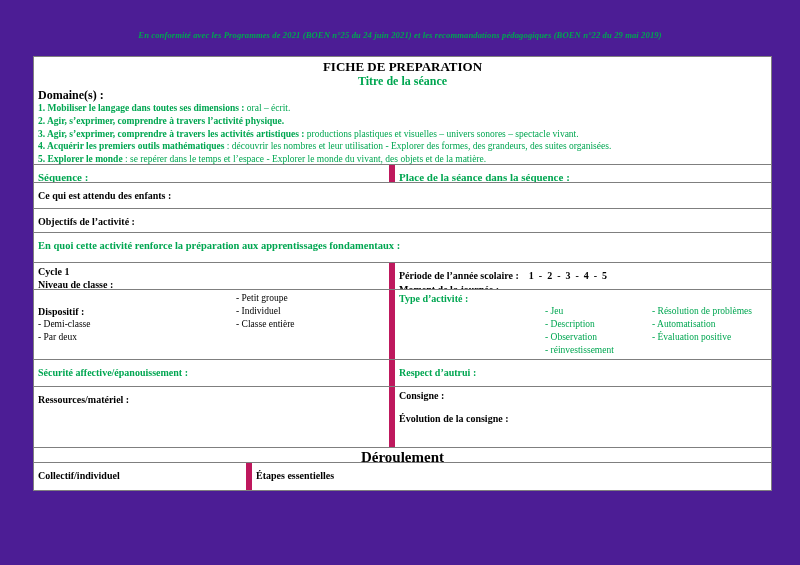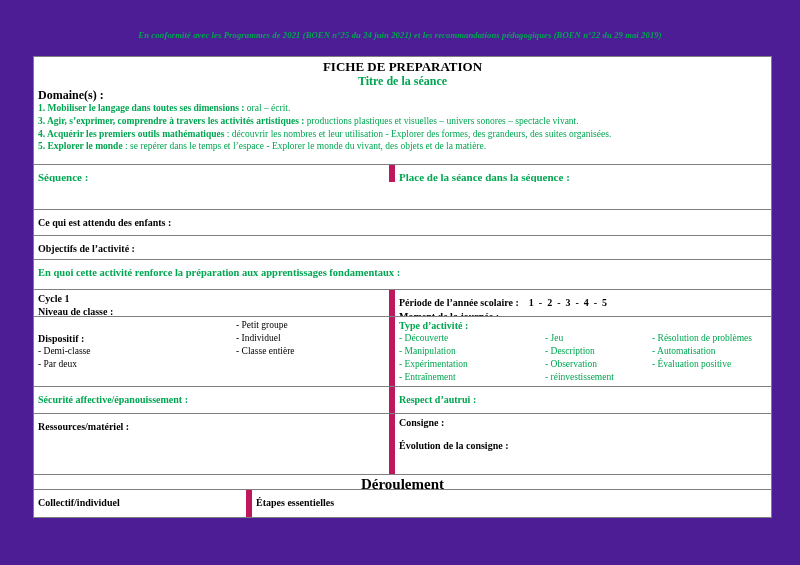--- a/index.html
+++ b/index.html
@@ -28,21 +28,21 @@
   
   .r1 { height:107px; padding-top:2px; }
   .doc-title { text-align:center; font-size:13px; font-weight:bold; line-height:15px; }
   .doc-subtitle { text-align:center; font-size:12px; font-weight:bold; color:#00A651; line-height:14px; }
   .domains-label { font-size:12px; font-weight:bold; line-height:14px; padding-left:4px; }
   .dom-line { font-size:9.5px; line-height:12.8px; color:#00A651; padding-left:4px; white-space:nowrap; }
   .dom-line .b { font-weight:bold; }
 
   .r2 { height:18px; }
   .green-head { color:#00A651; font-weight:bold; font-size:11px; line-height:15px; }
-  .r3 { height:26px;margin-top:27px; }
+  .r3 { height:26px; }
   .r4 { height:24px; }
   .r5 { height:30px; }
   .label { font-weight:bold; font-size:10px; line-height:13px; }
   .green-label { color:#00A651; font-weight:bold; font-size:10px; line-height:13px; }
   .green-big { color:#00A651; font-weight:bold; font-size:10.5px; line-height:14px; padding-top:2px; }
   .r6 { height:27px; }
   .periode-vals { font-weight:bold; font-size:10px; white-space:pre; margin-left:10px; }
 
   .r7 { height:70px; }
   .opt { font-size:9.5px; line-height:13px; white-space:nowrap; }
@@ -71,20 +71,21 @@
 
   <div class="banner">En conformité avec les Programmes de 2021 (BOEN n°25 du 24 juin 2021) et les recommandations pédagogiques (BOEN n°22 du 29 mai 2019)</div>
 
   <div class="sheet">
 
     <div class="row r1">
       <div class="doc-title">FICHE DE PREPARATION</div>
       <div class="doc-subtitle">Titre de la séance</div>
       <div class="domains-label">Domaine(s) :</div>
       <div class="dom-line"><span class="b">1. Mobiliser le langage dans toutes ses dimensions :</span><span> oral – écrit.</span></div>
+      <div class="dom-line"><span class="b">2. Agir, s’exprimer, comprendre à travers l’activité physique.</span><span></span></div>
       <div class="dom-line"><span class="b">3. Agir, s’exprimer, comprendre à travers les activités artistiques :</span><span> productions plastiques et visuelles – univers sonores – spectacle vivant.</span></div>
       <div class="dom-line"><span class="b">4. Acquérir les premiers outils mathématiques</span><span> : découvrir les nombres et leur utilisation - Explorer des formes, des grandeurs, des suites organisées.</span></div>
       <div class="dom-line"><span class="b">5. Explorer le monde</span><span> : se repérer dans le temps et l’espace - Explorer le monde du vivant, des objets et de la matière.</span></div>
     </div>
 
     <div class="row r2 split">
       <div class="cellL pad">
         <span class="green-head">Séquence :</span>
       </div>
       <div class="cellR pad">
@@ -123,26 +124,20 @@
           <div class="opt">- Par deux</div>
         </div>
         <div class="disp-col2">
           <div class="opt">- Petit groupe</div>
           <div class="opt">- Individuel</div>
           <div class="opt">- Classe entière</div>
         </div>
       </div>
       <div class="cellR type-cell">
         <div class="type-head green-label">Type d’activité :</div>
-        <div class="type-col type-col1">
-          <div class="opt">- Découverte</div>
-          <div class="opt">- Manipulation</div>
-          <div class="opt">- Expérimentation</div>
-          <div class="opt">- Entraînement</div>
-        </div>
         <div class="type-col type-col3">
           <div class="opt">- Résolution de problèmes</div>
           <div class="opt">- Automatisation</div>
           <div class="opt">- Évaluation positive</div>
         </div>
         <div class="type-col type-col2">
           <div class="opt">- Jeu</div>
           <div class="opt">- Description</div>
           <div class="opt">- Observation</div>
           <div class="opt">- réinvestissement</div>

